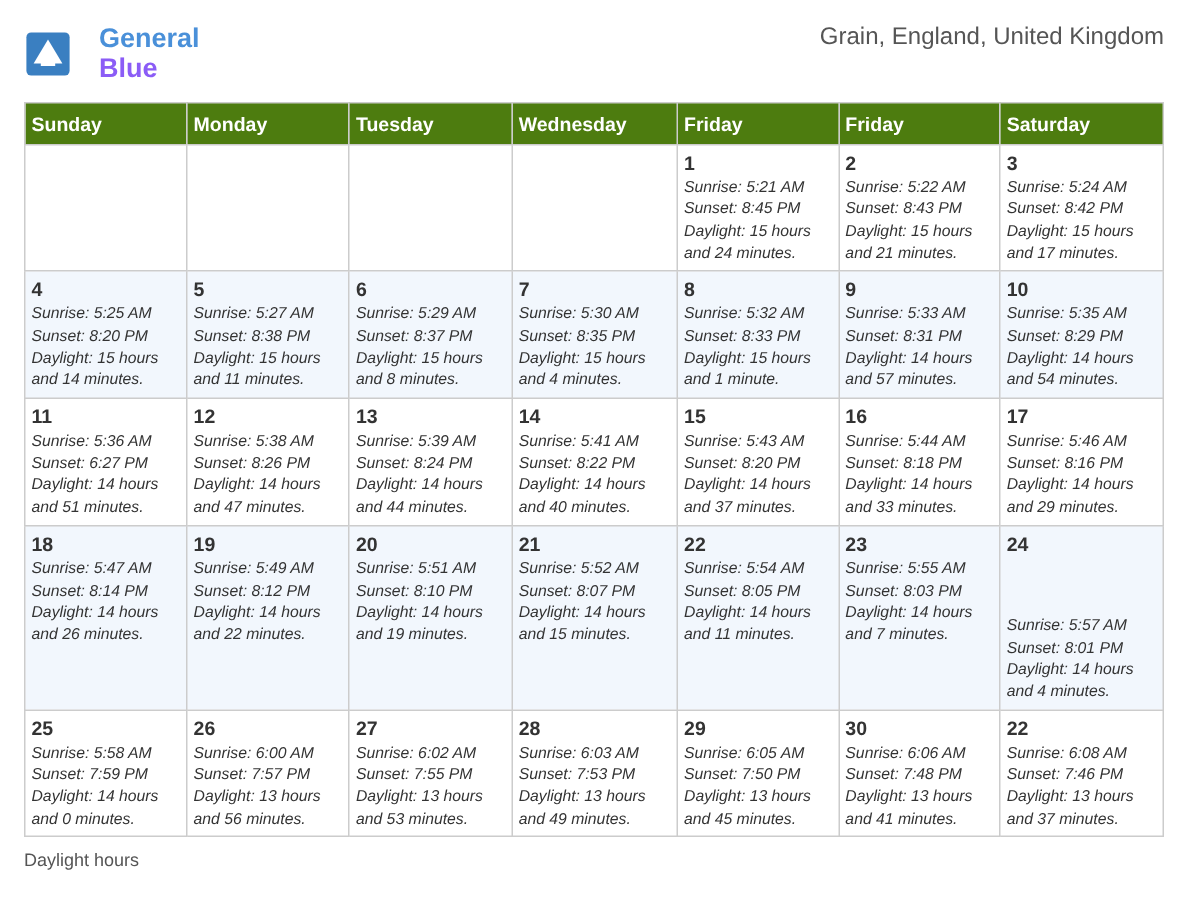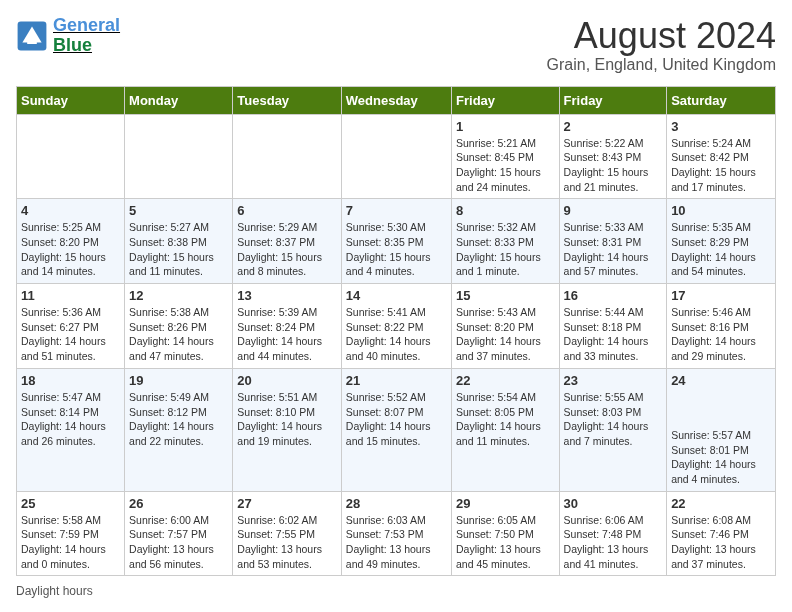--- a/index.html
+++ b/index.html
@@ -12,22 +12,21 @@
     }
     .header-area {
       display: flex;
       justify-content: space-between;
       align-items: flex-start;
       margin-bottom: 12px;
     }
     .logo {
       display: flex;
       align-items: center;
-      gap: 3px;
-      text-decoration: underline;
+      gap: 16px;
     }
     .logo-text {
       font-size: 18px;
       font-weight: bold;
       color: #333;
       line-height: 1.1;
     }
     .logo-text span {
       color: #4a90d9;
     }
@@ -78,20 +77,21 @@
       font-size: 13px;
       font-weight: bold;
       color: #333;
       display: block;
       margin-bottom: 2px;
     }
     .day-info {
       color: #333;
       font-size: 10.5px;
       line-height: 1.4;
+      font-style: italic;
     }
     .empty-cell {
       background: #fff;
     }
     .footer-note {
       margin-top: 8px;
       font-size: 12px;
       color: #555;
     }
   </style>
@@ -101,26 +101,25 @@
 <div class="header-area">
   <div class="logo">
     <svg class="logo-icon" viewBox="0 0 40 40">
       <rect x="2" y="2" width="36" height="36" rx="4" fill="#3a7fc1"></rect>
       <polygon points="20,8 32,28 8,28" fill="white"></polygon>
       <rect x="14" y="26" width="12" height="4" fill="white"></rect>
     </svg>
     <div>
       <div class="logo-text">
         <span>General</span><br>
-        <span style="color:#15803d">Blue</span>
+        <span style="color:#8b5cf6">Blue</span>
       </div>
     </div>
   </div>
   <div class="title-area">
-    <div class="main-title">August 2024</div>
     <div class="subtitle">Grain, England, United Kingdom</div>
   </div>
 </div>
 
 <table class="calendar-table">
   <thead>
     <tr>
     <th>Sunday</th>
         <th>Monday</th>
         <th>Tuesday</th>

